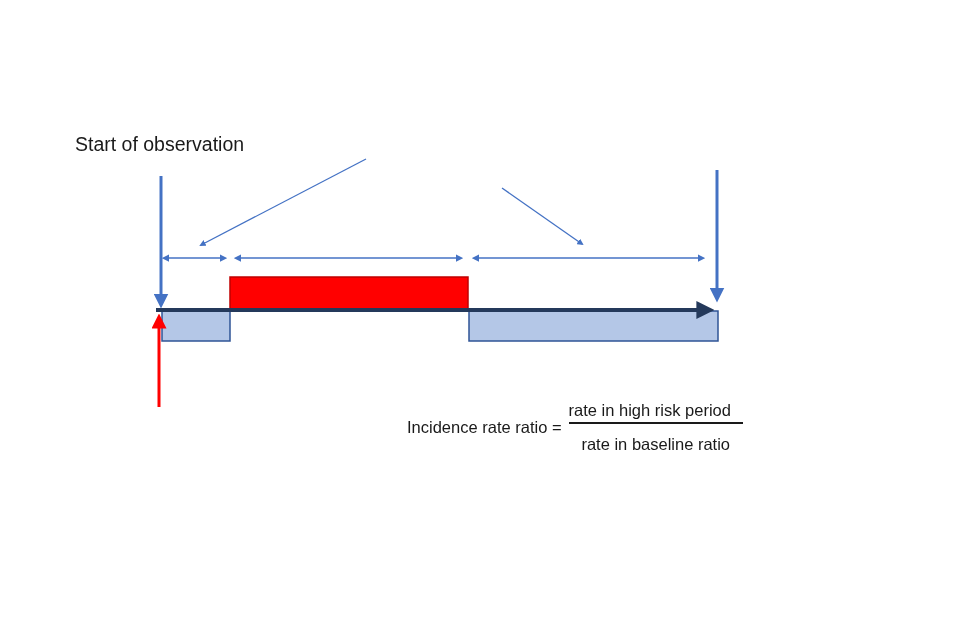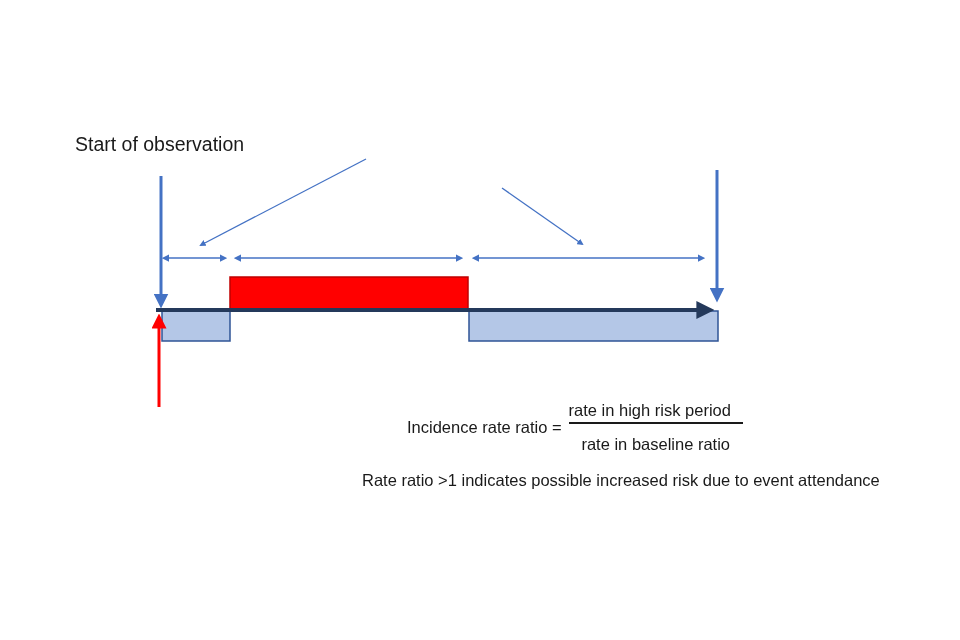--- a/index.html
+++ b/index.html
@@ -66,15 +66,14 @@
 
 
   <div class="lbl sm" id="formula">
     <span>Incidence rate ratio =</span>
     <span class="fraction">
       <span class="num">rate in high risk period</span>
       <span class="den">rate in baseline ratio</span>
     </span>
   </div>
 
-  <div class="lbl sm" id="note">Rate ratio &gt;1 indicates possible increased risk due to event attendance</div>
 
 </div>
 
 </body></html>

